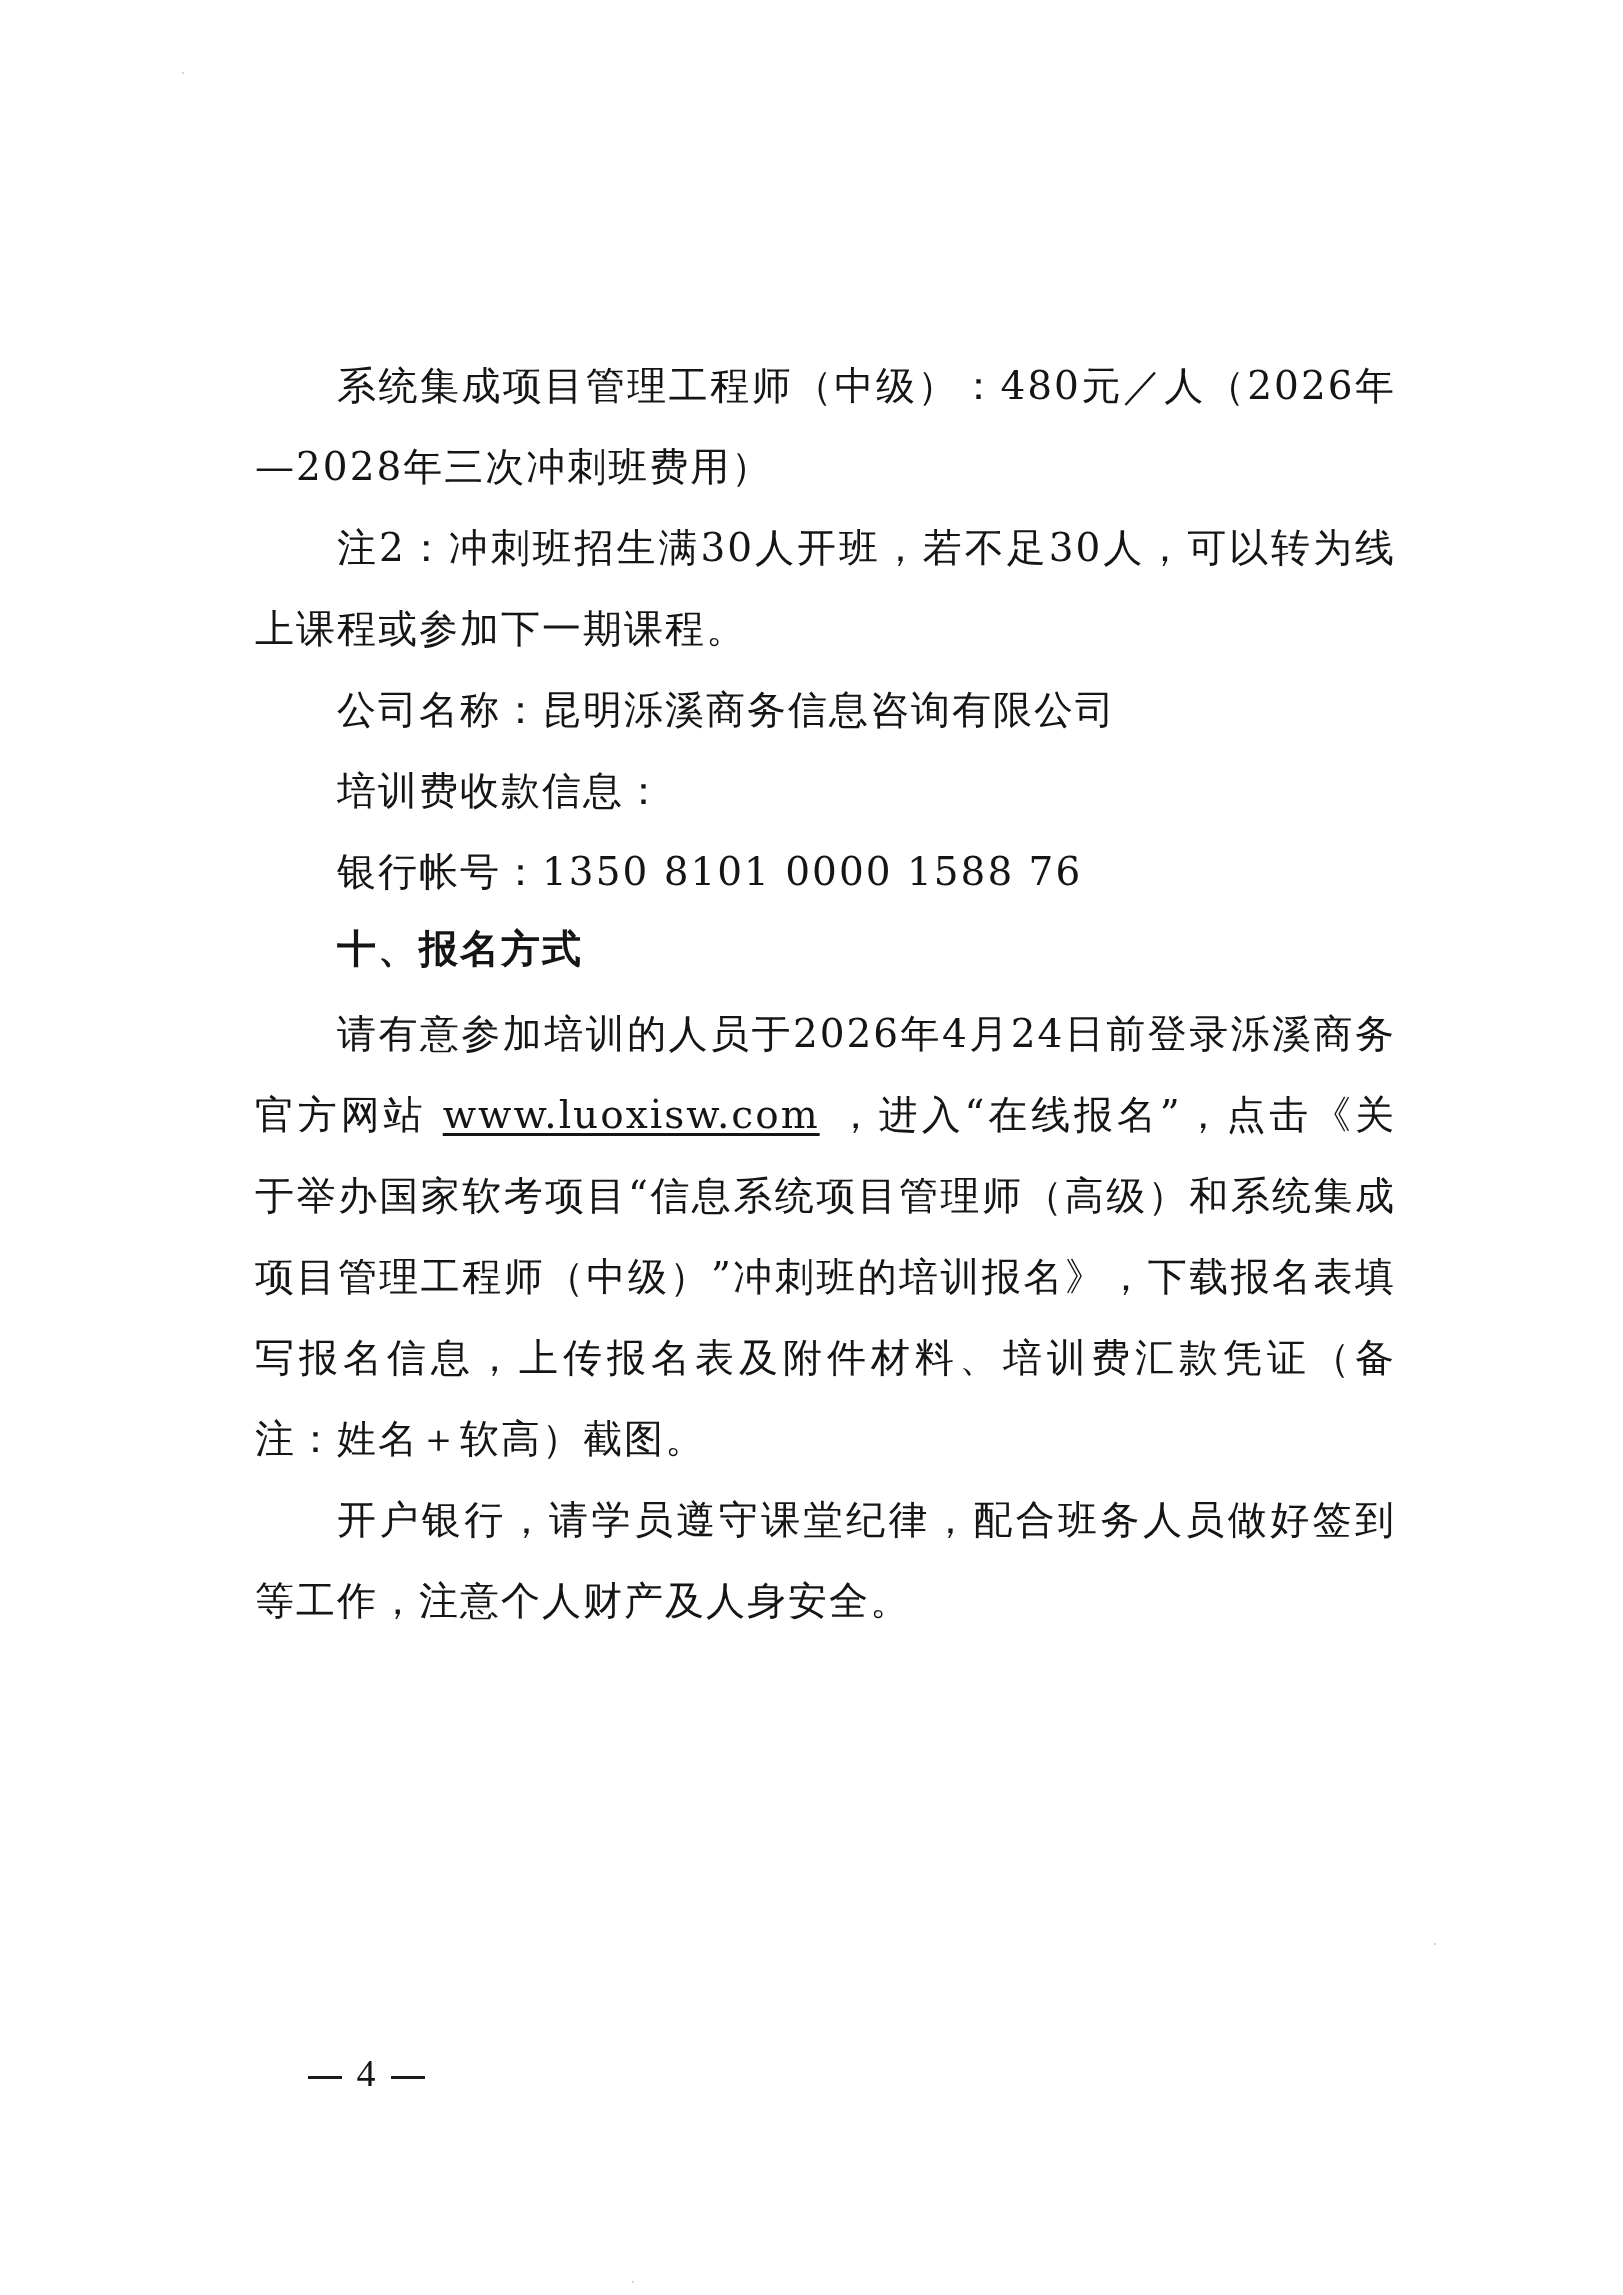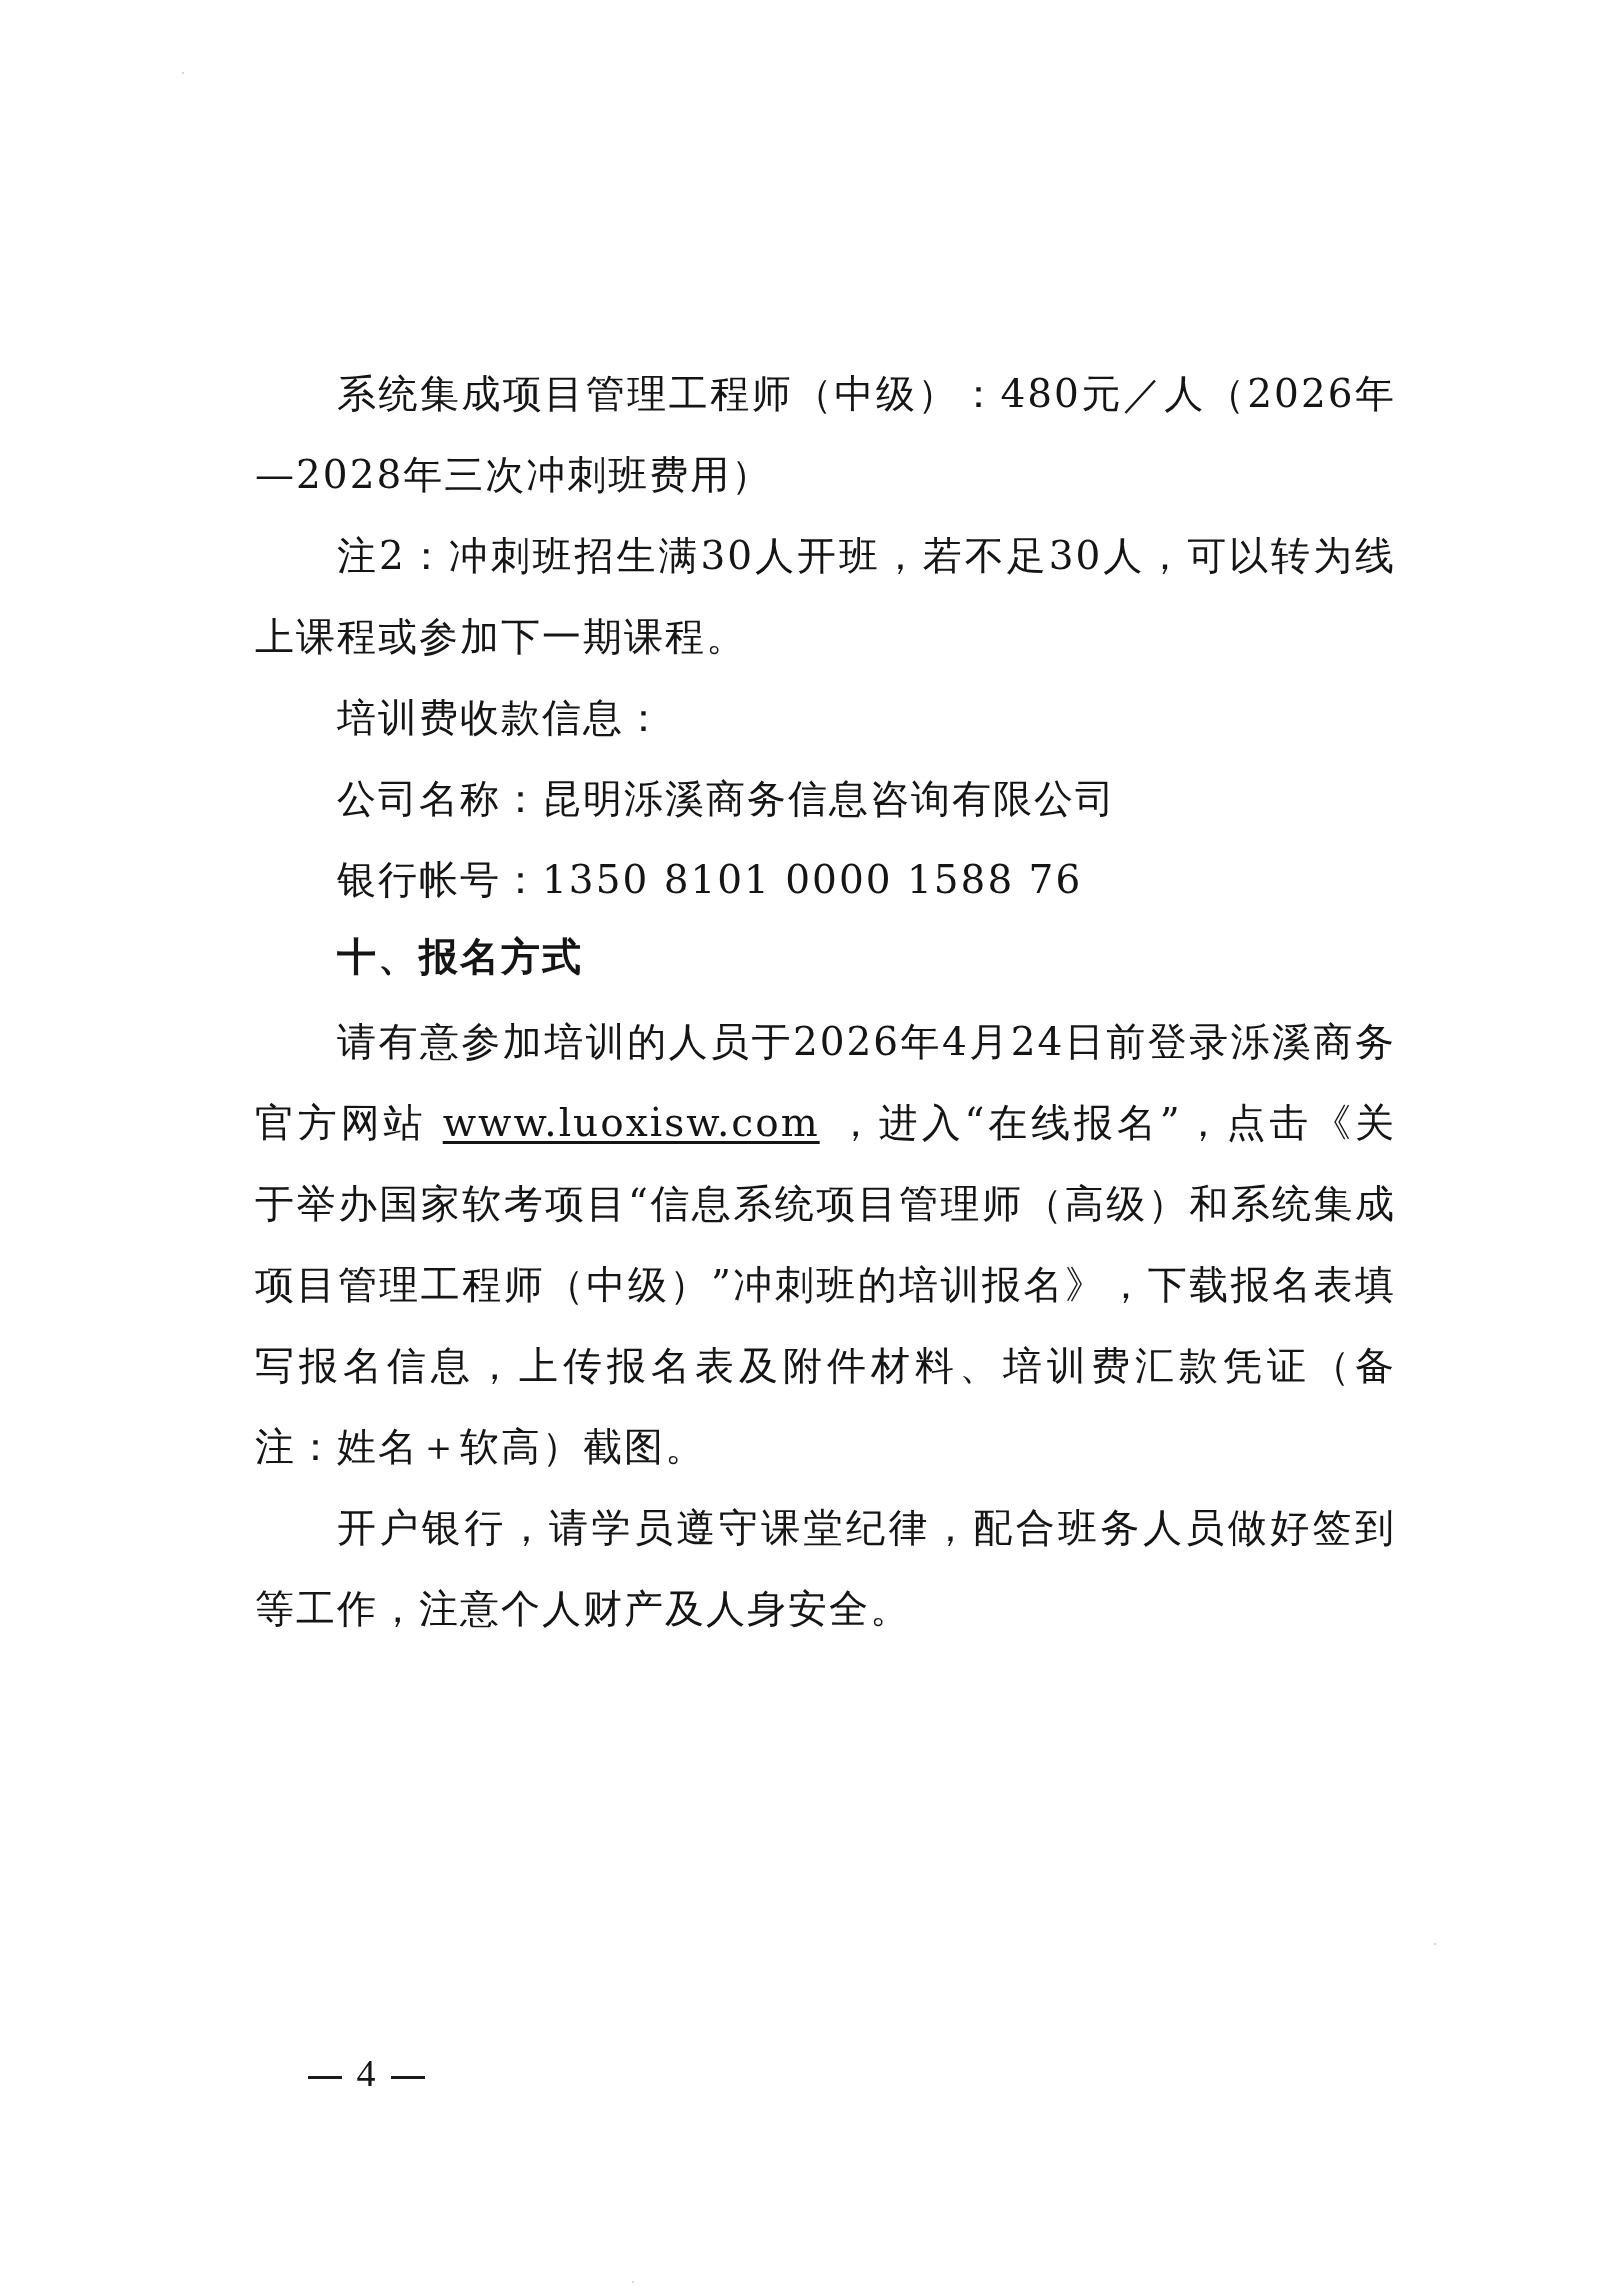--- a/index.html
+++ b/index.html
@@ -3,21 +3,21 @@
 <meta charset="utf-8">
 <style>
   html, body { margin: 0; padding: 0; background: #ffffff; }
   body {
     width: 1623px; height: 2295px; position: relative; overflow: hidden;
     font-family: "DejaVu Serif", "Liberation Serif", serif;
     color: #151515;
   }
   .page { position: absolute; left: 0; top: 0; width: 1623px; height: 2295px; background: #fff; }
   .body-text {
-    position: absolute; left: 255px; top: 353px; width: 1141px;
+    position: absolute; left: 255px; top: 345px; width: 1141px;
     font-size: 39px; line-height: 81px;
     letter-spacing: 2px;
     text-align: justify;
   }
   .para { margin: 0; text-indent: 82px; }
   .heading { margin: 0; text-indent: 82px; font-family: Liberation Mono, monospace; font-weight: bold; }
   .link { text-decoration: underline; text-underline-offset: 5.1px; text-decoration-thickness: 2.6px; }
   .footer {
     position: absolute; left: 294px; top: 2048px;
     font-size: 38px; line-height: 51px; letter-spacing: 1px;
@@ -27,22 +27,22 @@
   .speck { position: absolute; width: 1.5px; height: 1.5px; background: #cfcfcf; border-radius: 50%; }
 </style>
 </head>
 <body>
 
 <div class="page">
 
   <div class="body-text">
     <p class="para">系统集成项目管理工程师（中级）：480元／人（2026年—2028年三次冲刺班费用）</p>
     <p class="para">注2：冲刺班招生满30人开班，若不足30人，可以转为线上课程或参加下一期课程。</p>
+    <p class="para">公司名称：昆明泺溪商务信息咨询有限公司</p>
     <p class="para">培训费收款信息：</p>
-    <p class="para">公司名称：昆明泺溪商务信息咨询有限公司</p>
     <p class="para">银行帐号：1350 8101 0000 1588 76</p>
     <p class="heading">十、报名方式</p>
     <p class="para"><span>请有意参加培训的人员于2026年4月24日前登录泺溪商务官方网站</span> <span class="link">www.luoxisw.com</span> <span>，进入“在线报名”，点击《关于举办国家软考项目“信息系统项目管理师（高级）和系统集成项目管理工程师（中级）”冲刺班的培训报名》，下载报名表填写报名信息，上传报名表及附件材料、培训费汇款凭证（备注：姓名＋软高）截图。</span></p>
     <p class="para">开户银行，请学员遵守课堂纪律，配合班务人员做好签到等工作，注意个人财产及人身安全。</p>
   </div>
 
   <div class="footer">
     <span class="dash"></span><span>4</span><span class="dash"></span>
   </div>
 

